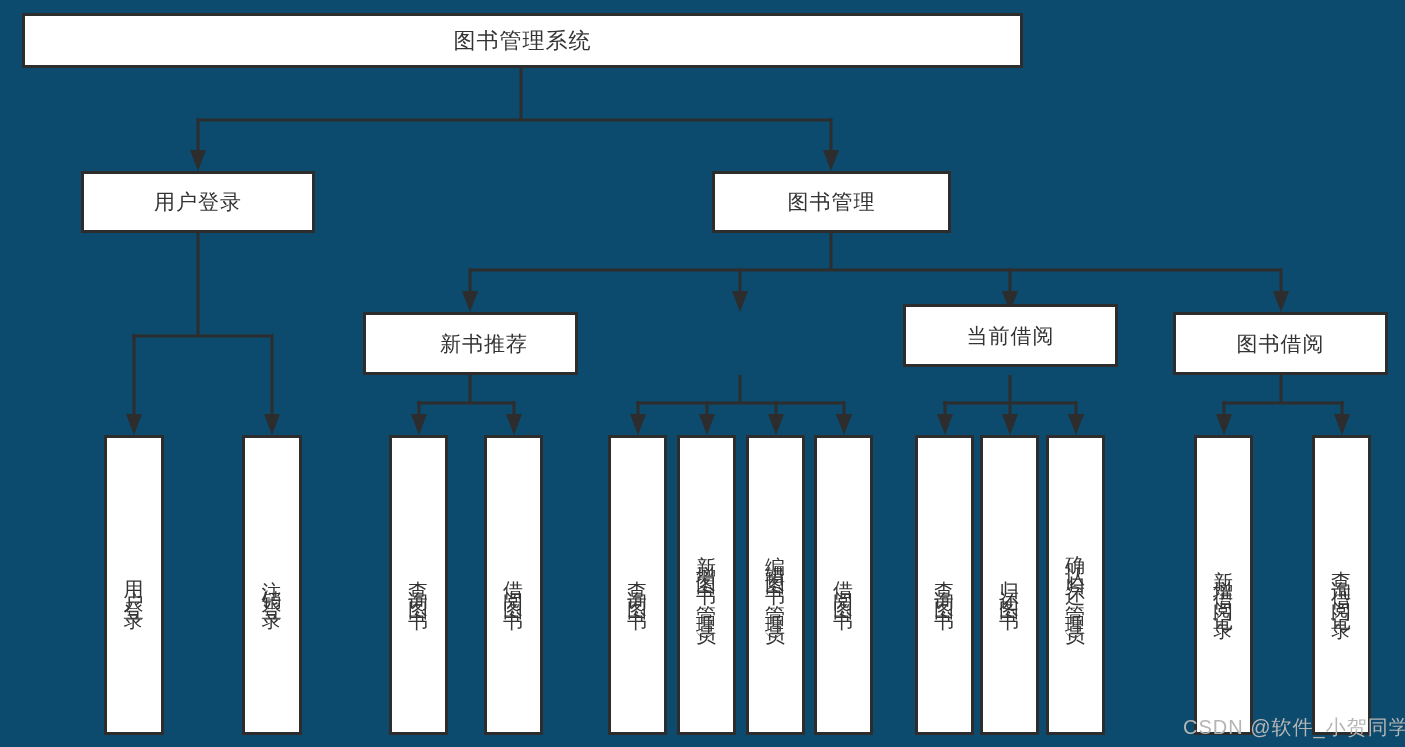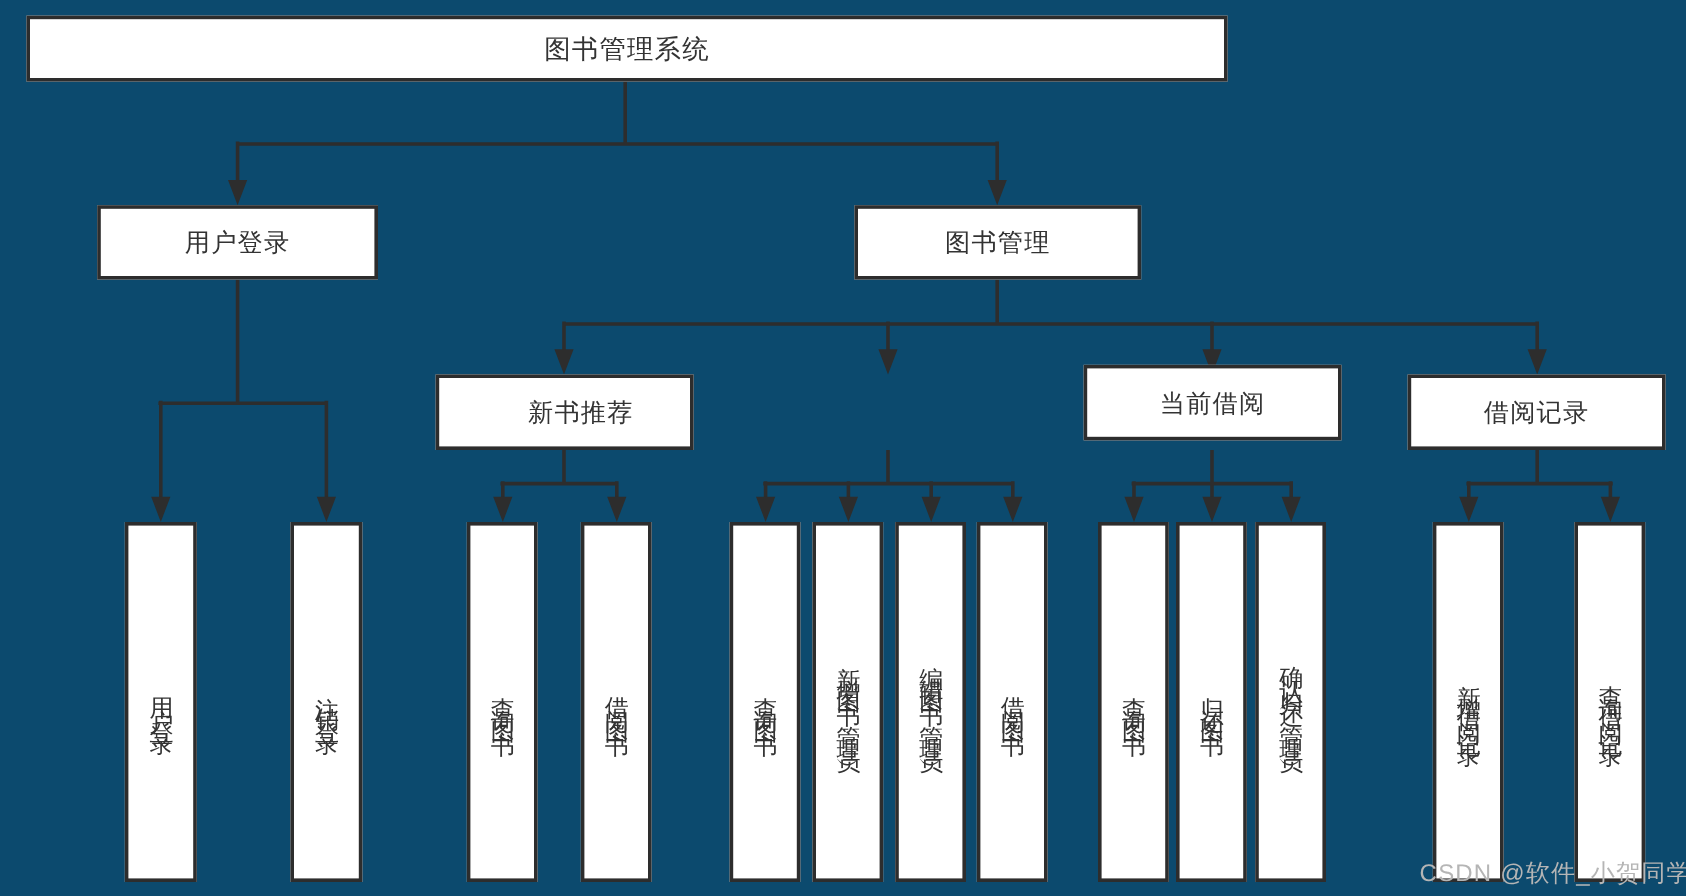--- a/index.html
+++ b/index.html
@@ -111,21 +111,21 @@
     <span class="h-label">图书管理</span>
   </div>
 
   <div class="box" style="left:363px; top:312px; width:215px; height:63px;padding-left:27px;">
     <span class="h-label">新书推荐</span>
   </div>
   <div class="box" style="left:903px; top:304px; width:215px; height:63px;">
     <span class="h-label">当前借阅</span>
   </div>
   <div class="box" style="left:1173px; top:312px; width:215px; height:63px;">
-    <span class="h-label">借阅记录</span>
+    <span class="h-label">图书借阅</span>
   </div>
 
   <div class="box leaf" style="left:104px; top:435px; width:60px; height:300px;">
     <span class="v-label">用户登录</span>
   </div>
   <div class="box leaf" style="left:242px; top:435px; width:60px; height:300px;">
     <span class="v-label">注销登录</span>
   </div>
 
   <div class="box leaf" style="left:389px; top:435px; width:59px; height:300px;">

